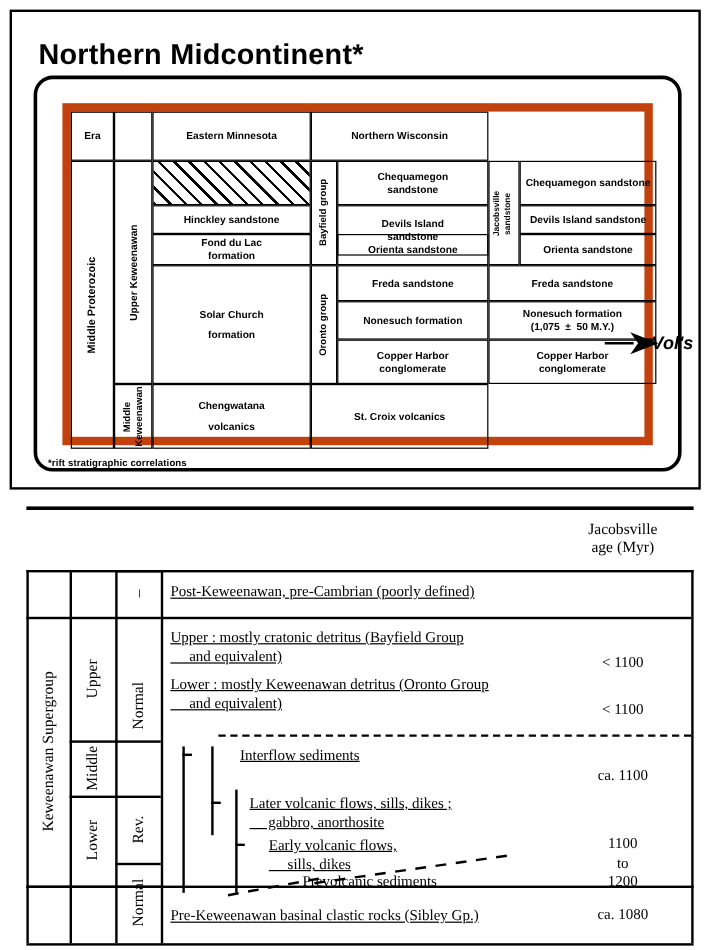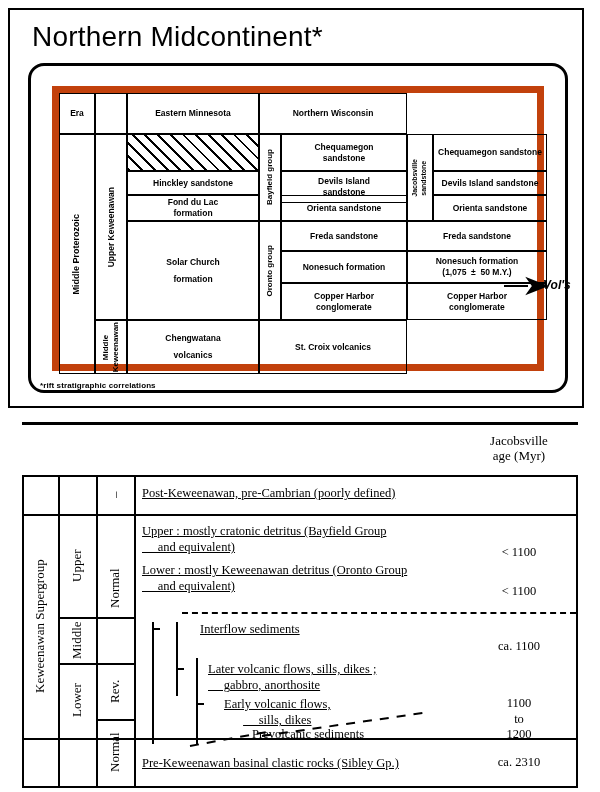--- a/index.html
+++ b/index.html
@@ -3,41 +3,41 @@
 <meta charset="utf-8">
 <style>
   html,body{margin:0;padding:0;background:#fff;}
   body{width:600px;height:792px;position:relative;
        font-family:"Liberation Sans",sans-serif;color:#000;
        -webkit-font-smoothing:none;}
 
   
   #top-panel{position:absolute;left:8px;top:8px;width:576px;height:400px;
              border:2px solid #000;box-sizing:border-box;}
-  #panel-title{position:absolute;left:22px;top:11px;font-size:28px;
-               font-weight:400;letter-spacing:.2px;white-space:nowrap;}
+  #panel-title{position:absolute;left:22px;top:22px;font-size:24px;
+               font-weight:700;letter-spacing:.2px;white-space:nowrap;}
   #rounded-box{position:absolute;left:18px;top:53px;width:540px;height:330px;
                border:3px solid #000;border-radius:16px;box-sizing:border-box;}
   #chart-footnote{position:absolute;left:30px;top:371px;font-size:8px;
                   font-weight:bold;white-space:nowrap;letter-spacing:.1px;}
 
   
   #strat{position:absolute;left:42px;top:76px;width:492px;height:285px;
          border:7px solid #c2410c;box-sizing:border-box;}
   .cell{position:absolute;box-sizing:border-box;border:1px solid #000;
         display:flex;align-items:center;justify-content:center;
         text-align:center;font-size:8.5px;font-weight:bold;line-height:1.25;
         padding:1px;overflow:hidden;}
   .vtext{writing-mode:vertical-rl;transform:rotate(180deg);}
   .hatch{background:
      repeating-linear-gradient(45deg,#000 0 2px,#fff 2px 9px);}
 
   
   #vols-callout{position:absolute;left:492px;top:265px;width:60px;height:22px;}
-  #vols-label{position:absolute;left:533px;top:268px;font-size:12px;
+  #vols-label{position:absolute;left:533px;top:268px;font-size:15px;
               font-weight:bold;font-style:italic;}
 
   
   #bottom{position:absolute;left:0;top:418px;width:600px;height:374px;}
   #rule-top{position:absolute;left:22px;top:4px;width:556px;height:3px;background:#000;}
   #rule-head{position:absolute;left:22px;top:57px;width:556px;height:1.5px;background:#000;}
   #rule-above-last{position:absolute;left:22px;top:320px;width:556px;height:2px;background:#000;}
   #rule-bottom{position:absolute;left:22px;top:368px;width:556px;height:2px;background:#000;}
 
   .hdr{position:absolute;font-size:13px;text-align:center;line-height:1.15;
@@ -98,21 +98,21 @@
 
     <div class="cell" style="left:200px;top:41px;width:22px;height:87px;font-size:8px;">
       <span class="vtext">Bayfield group</span>
     </div>
     <div class="cell" style="left:200px;top:128px;width:22px;height:99px;font-size:8px;">
       <span class="vtext">Oronto group</span>
     </div>
 
     <div class="cell" style="left:222px;top:41px;width:126px;height:37px;white-space:pre;">Chequamegon
 sandstone</div>
-    <div class="cell" style="left:222px;top:78px;width:126px;height:32px;white-space:pre;">Devils Island
+    <div class="cell" style="left:222px;top:78px;width:126px;height:42px;white-space:pre;">Devils Island
 sandstone</div>
     <div class="cell" style="left:222px;top:102px;width:126px;height:26px;">Orienta sandstone</div>
     <div class="cell" style="left:222px;top:128px;width:126px;height:30px;">Freda sandstone</div>
     <div class="cell" style="left:222px;top:158px;width:126px;height:32px;">Nonesuch formation</div>
     <div class="cell" style="left:222px;top:190px;width:126px;height:37px;white-space:pre;">Copper Harbor
 conglomerate</div>
     <div class="cell" style="left:200px;top:227px;width:148px;height:54px;">St. Croix volcanics</div>
 
     <div class="cell" style="left:348px;top:41px;width:26px;height:87px;font-size:7px;white-space:pre;">
       <span class="vtext">Jacobsville
@@ -172,32 +172,32 @@
   <div class="vlabel" style="left:96px;top:301px;width:38px;height:67px;">Normal</div>
 
   <div class="ltext" style="left:142px;top:67px;">Post-Keweenawan, pre-Cambrian (poorly defined)</div>
   <div class="ltext" style="left:142px;top:105px;">Upper : mostly cratonic detritus (Bayfield Group
      and equivalent)</div>
   <div class="ltext" style="left:142px;top:144px;">Lower : mostly Keweenawan detritus (Oronto Group
      and equivalent)</div>
   <div class="ltext" style="left:200px;top:203px;">Interflow sediments</div>
   <div class="ltext" style="left:208px;top:243px;">Later volcanic flows, sills, dikes ;
      gabbro, anorthosite</div>
-  <div class="ltext" style="left:224px;top:278px;text-align:center;">Early volcanic flows,
+  <div class="ltext" style="left:224px;top:278px;">Early volcanic flows,
      sills, dikes</div>
   <div class="ltext" style="left:252px;top:308px;">Prevolcanic sediments</div>
   <div class="ltext" style="left:142px;top:337px;">Pre-Keweenawan basinal clastic rocks (Sibley Gp.)</div>
 
   <div class="age" style="top:127px;">&lt; 1100</div>
   <div class="age" style="top:166px;">&lt; 1100</div>
   <div class="age" style="top:221px;">ca. 1100</div>
   <div class="age" style="white-space:pre;top:278px;">1100
 to
 1200</div>
-  <div class="age" style="top:337px;">ca. 2310</div>
+  <div class="age" style="top:337px;">ca. 1080</div>
 
   <div class="dashed" style="left:182px;top:194px;width:394px;"></div>
 
   <svg style="position:absolute;left:190px;top:282px;width:260px;height:50px;overflow:visible;">
     <line x1="72" y1="36" x2="240" y2="12" stroke="#000" stroke-width="2" stroke-dasharray="9,8"></line>
     <line x1="0" y1="46" x2="82" y2="31" stroke="#000" stroke-width="2" stroke-dasharray="9,8"></line>
   </svg>
 
   <div class="brk" style="left:152px;top:204px;width:1.5px;height:122px;"></div>
   <div class="brk" style="left:152px;top:210px;width:8px;height:1.5px;"></div>

